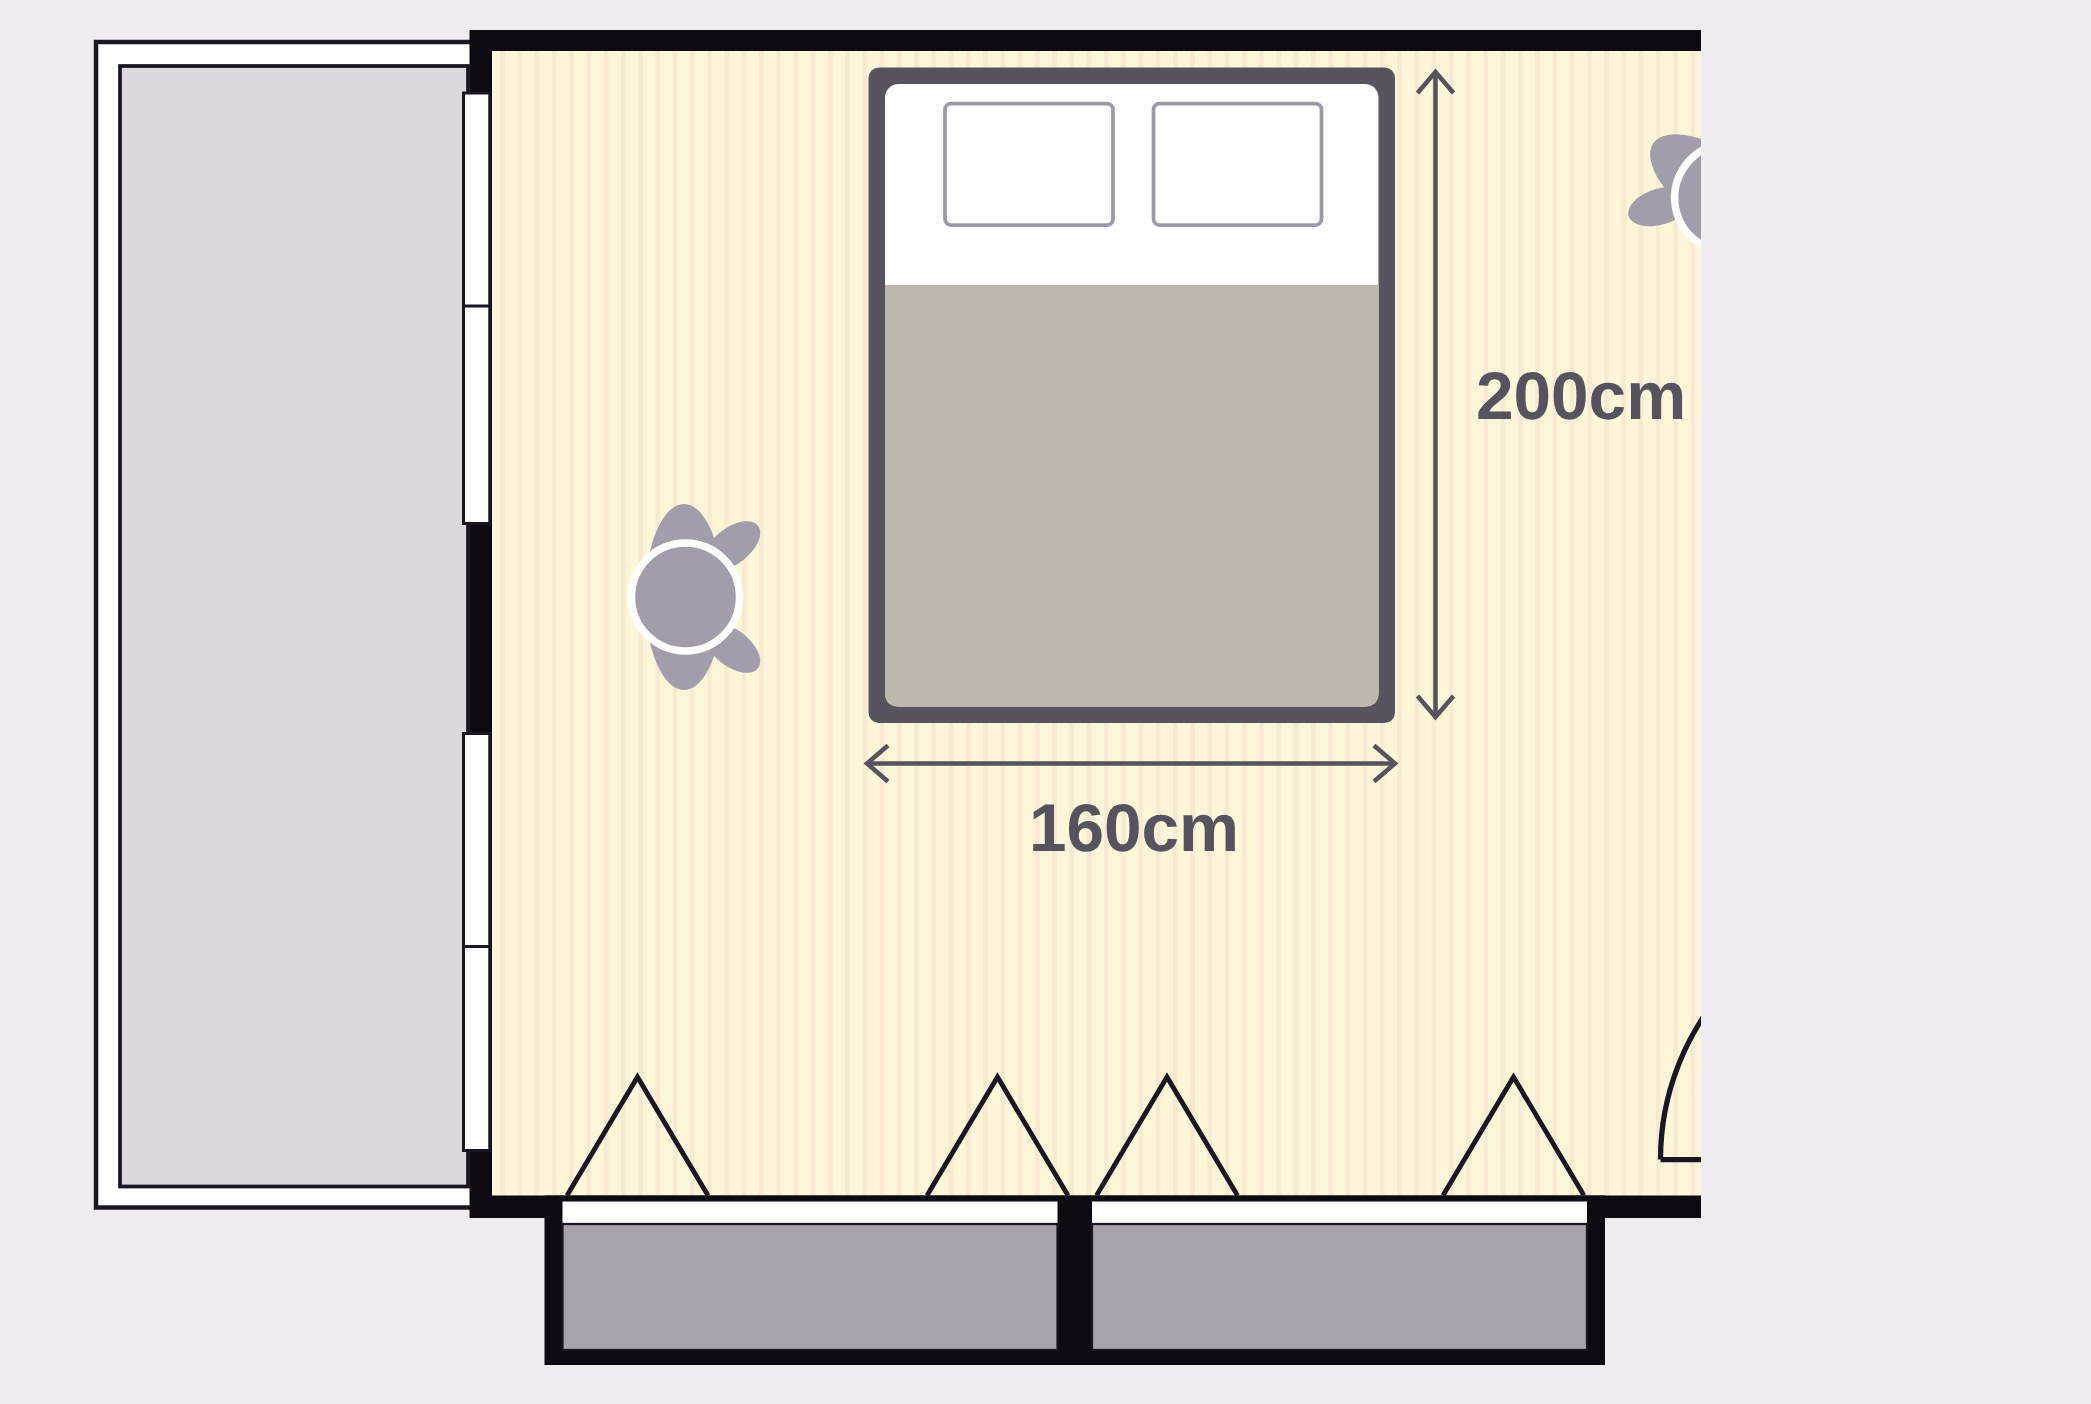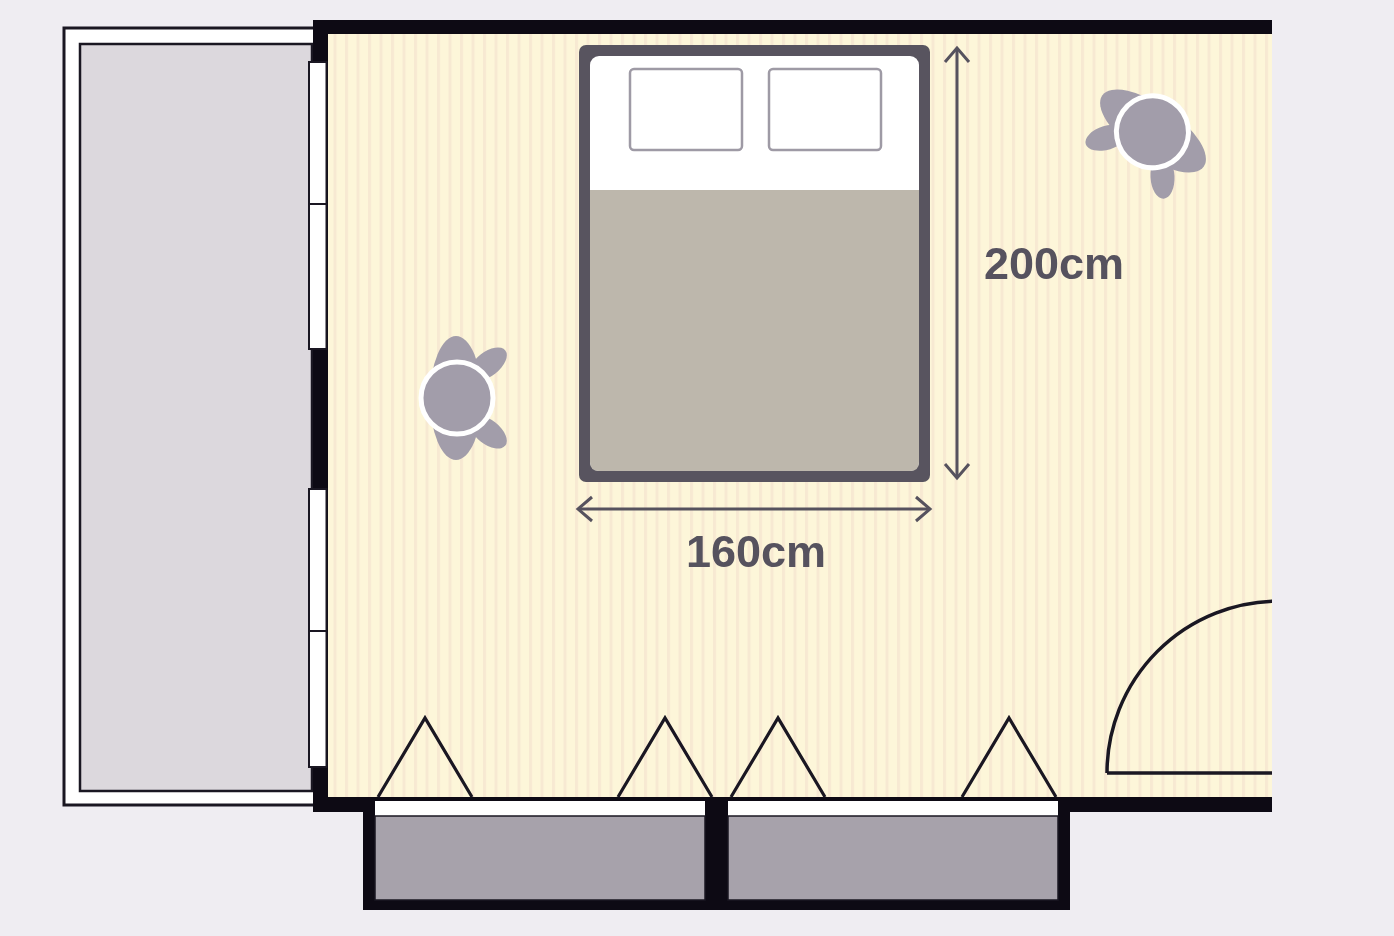--- a/index.html
+++ b/index.html
@@ -12,21 +12,21 @@
     --bed-frame:#58545f;
     --blanket:#bdb7ac;
     --pillow-border:#9e9aa5;
     --wardrobe:#a7a2ab;
     --person:#a29daa;
     --dim:#56525e;
   }
   html,body{margin:0;padding:0;background:var(--bg);}
   .stage{
     position:relative;
-    width:1272px;height:936px;
+    width:1134px;height:936px;
     background:var(--bg);
     overflow:hidden;
     font-family:"Liberation Sans", sans-serif;
   }
   .stage svg{position:absolute;left:0;top:0;}
   text.dim-label{
     font-family:"Liberation Sans", sans-serif;
     font-weight:700;
     font-size:45px;
     fill:var(--dim);

